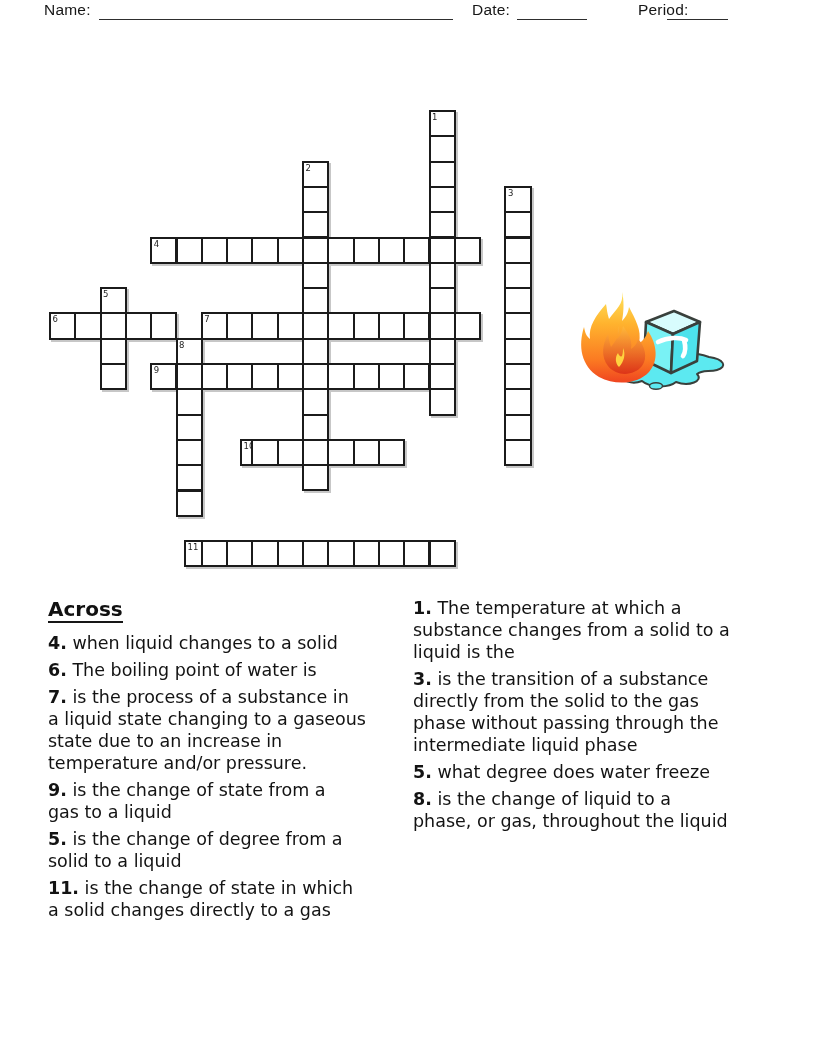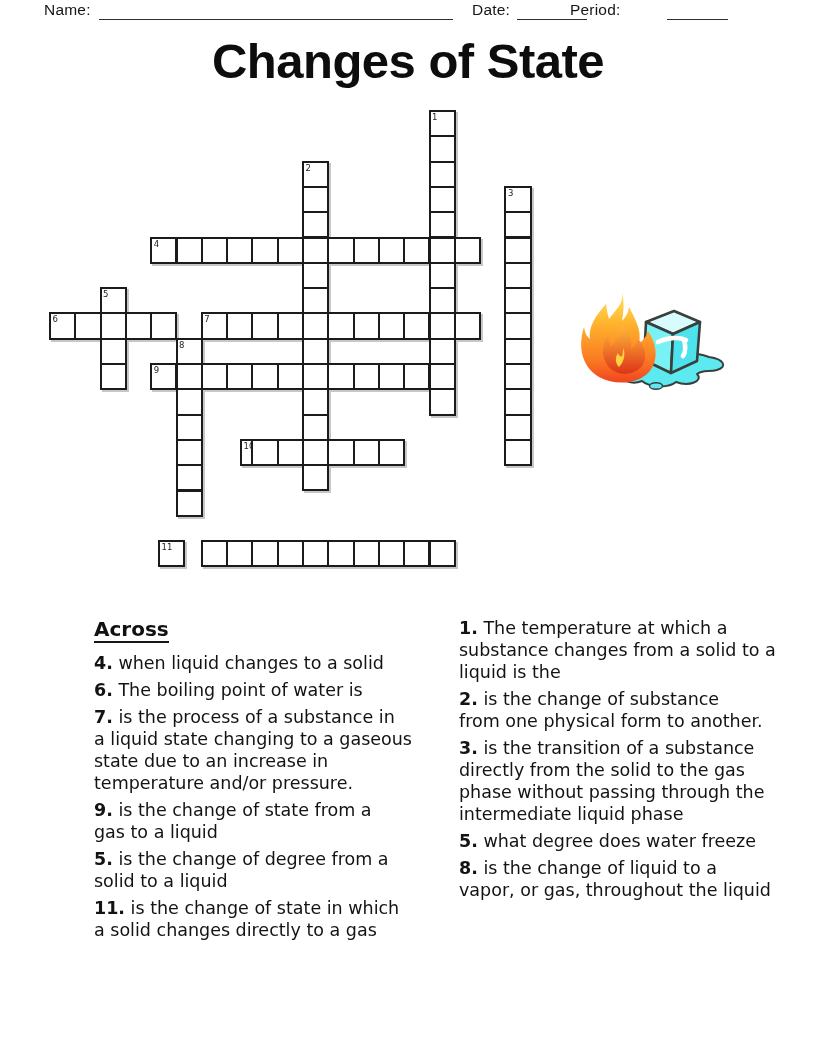--- a/index.html
+++ b/index.html
@@ -29,42 +29,41 @@
   }
   .cw-num {
     position:absolute; top:0px; left:1.5px; font-size:8.5px; line-height:10px;
     color:#222; font-family:"DejaVu Sans", sans-serif;
   }
 
   
   .illus { position:absolute; left:576px; top:281px; width:164px; height:114px; }
 
   
-  .clue-col { position:absolute; top:617px;margin-left:46px; }
+  .clue-col { position:absolute; top:597px; }
   .clue-col.across { left:48px;  width:364px; }
   .clue-col.down   { left:413px; width:376px; }
   .clue-heading { margin:0 0 9px 0; font-size:20px; font-weight:700; color:#111; }
   .clue-heading span { display:inline-block; border-bottom:2.4px solid #161616; padding-bottom:0px; }
   .clue { margin:0 0 5px 0; font-size:17.5px; line-height:22px; color:#131313; }
   .clue b { font-weight:700; }
   .ct { white-space:pre-line; }
 </style>
 </head>
 <body>
 
 <div class="page">
 
   <span class="hdr-label" style="left:44px">Name:</span>
   <div class="blank" style="left:99px;  width:354px"></div>
   <span class="hdr-label" style="left:472px">Date:</span>
   <div class="blank" style="left:517px; width:70px"></div>
-  <span class="hdr-label" style="left:570px">Period:</span>
+  <span class="hdr-label" style="left:638px">Period:</span>
   <div class="blank" style="left:667px; width:61px"></div>
 
-  <h1 class="title">Changes of State</h1>
 
   <div class="grid">
       <div class="cw-cell" style="left: 379.5px; top: 0px;">
         <span class="cw-num">1</span>
       </div>
       <div class="cw-cell" style="left: 379.5px; top: 25.3px;"></div>
       <div class="cw-cell" style="left: 253px; top: 50.6px;">
         <span class="cw-num">2</span>
       </div>
       <div class="cw-cell" style="left: 379.5px; top: 50.6px;"></div>
@@ -159,21 +158,21 @@
       <div class="cw-cell" style="left: 202.4px; top: 328.9px;"></div>
       <div class="cw-cell" style="left: 227.7px; top: 328.9px;"></div>
       <div class="cw-cell" style="left: 253px; top: 328.9px;"></div>
       <div class="cw-cell" style="left: 278.3px; top: 328.9px;"></div>
       <div class="cw-cell" style="left: 303.6px; top: 328.9px;"></div>
       <div class="cw-cell" style="left: 328.9px; top: 328.9px;"></div>
       <div class="cw-cell" style="left: 455.4px; top: 328.9px;"></div>
       <div class="cw-cell" style="left: 126.5px; top: 354.2px;"></div>
       <div class="cw-cell" style="left: 253px; top: 354.2px;"></div>
       <div class="cw-cell" style="left: 126.5px; top: 379.5px;"></div>
-      <div class="cw-cell" style="left: 109px; top: 430.1px;">
+      <div class="cw-cell" style="left: 135px; top: 430.1px;">
         <span class="cw-num">11</span>
       </div>
       <div class="cw-cell" style="left: 151.8px; top: 430.1px;"></div>
       <div class="cw-cell" style="left: 177.1px; top: 430.1px;"></div>
       <div class="cw-cell" style="left: 202.4px; top: 430.1px;"></div>
       <div class="cw-cell" style="left: 227.7px; top: 430.1px;"></div>
       <div class="cw-cell" style="left: 253px; top: 430.1px;"></div>
       <div class="cw-cell" style="left: 278.3px; top: 430.1px;"></div>
       <div class="cw-cell" style="left: 303.6px; top: 430.1px;"></div>
       <div class="cw-cell" style="left: 328.9px; top: 430.1px;"></div>
@@ -235,24 +234,22 @@
     <p class="clue"><b>5.</b> <span class="ct">is the change of degree from a
 solid to a liquid</span></p>
     <p class="clue"><b>11.</b> <span class="ct">is the change of state in which
 a solid changes directly to a gas</span></p>
   </div>
 
   <div class="clue-col down">
     <p class="clue"><b>1.</b> <span class="ct">The temperature at which a
 substance changes from a solid to a
 liquid is the</span></p>
-    <p class="clue"><b>2.</b> <span class="ct">is the change of substance
-from one physical form to another.</span></p>
     <p class="clue"><b>3.</b> <span class="ct">is the transition of a substance
 directly from the solid to the gas
 phase without passing through the
 intermediate liquid phase</span></p>
     <p class="clue"><b>5.</b> <span class="ct">what degree does water freeze</span></p>
     <p class="clue"><b>8.</b> <span class="ct">is the change of liquid to a
-vapor, or gas, throughout the liquid</span></p>
+phase, or gas, throughout the liquid</span></p>
   </div>
 
 </div>
 
 </body></html>

